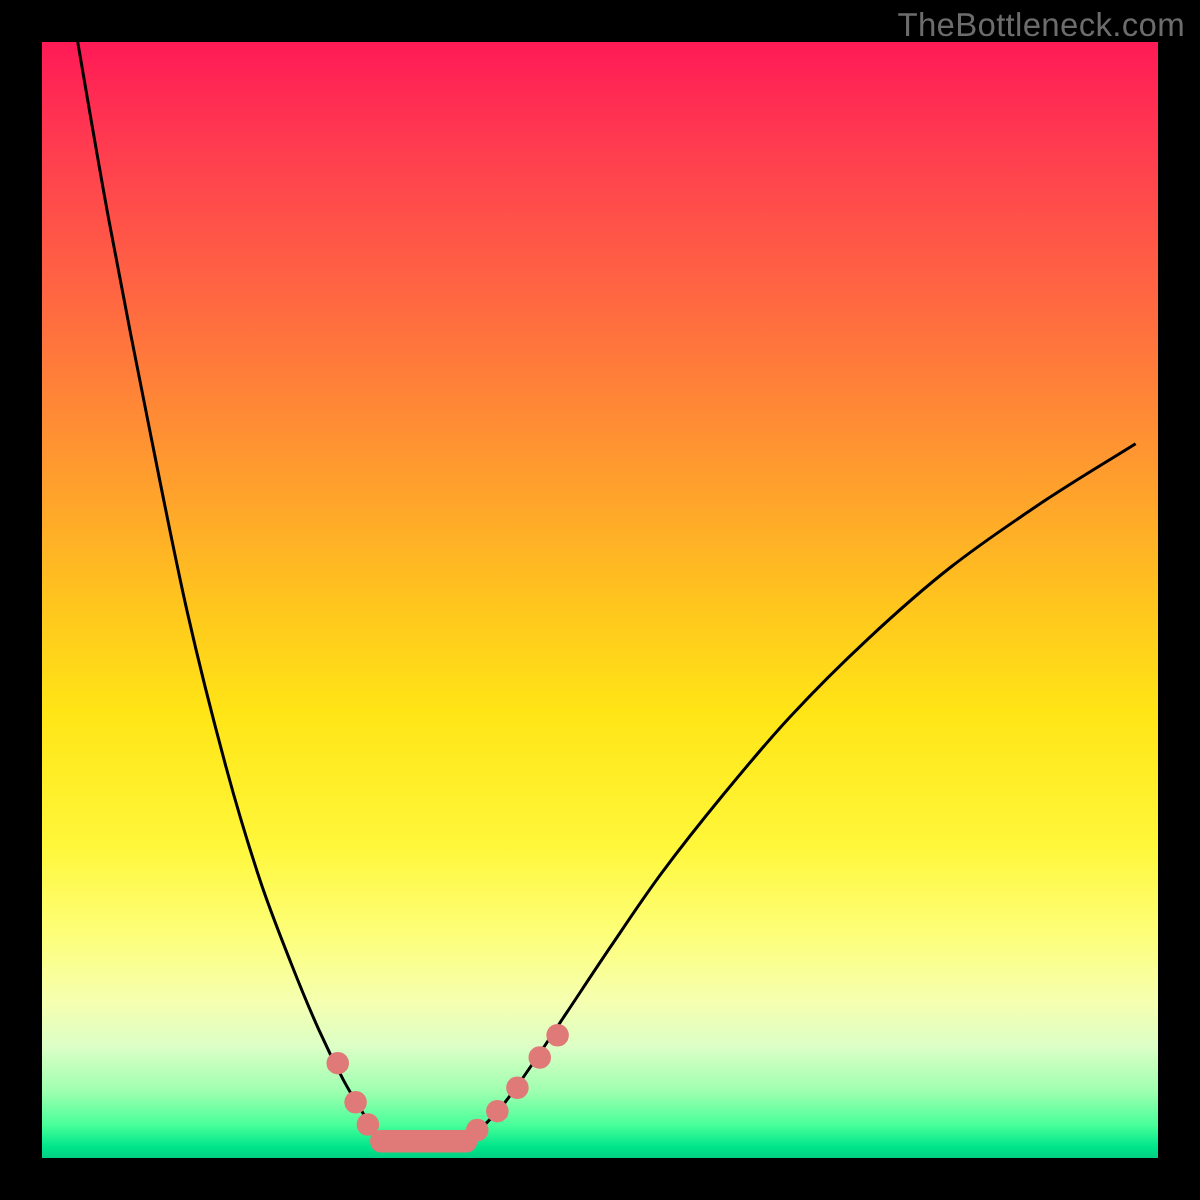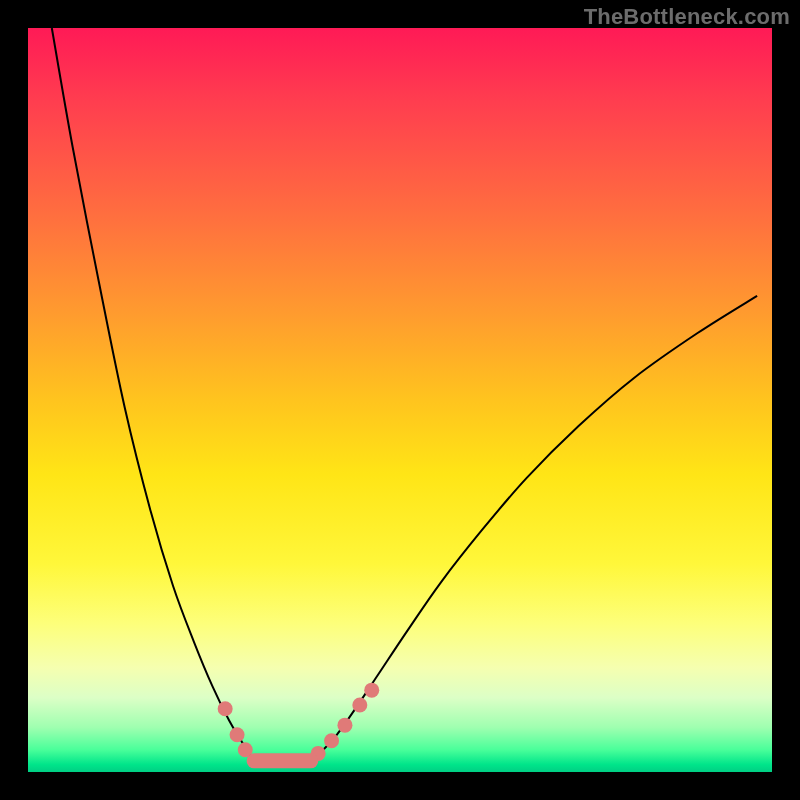--- a/index.html
+++ b/index.html
@@ -34,21 +34,21 @@
       #00cf84 100%
     );
   }
   .watermark {
     position: absolute;
     top: 4px;
     right: 10px;
     color: #6c6c6c;
     font-size: 22px;
     letter-spacing: 0.2px;
-    font-weight: 700;
+    font-weight: 400;
     user-select: none;
   }
   svg.plot {
     position: absolute;
     left: 0;
     top: 0;
     width: 744px;
     height: 744px;
     overflow: visible;
   }

